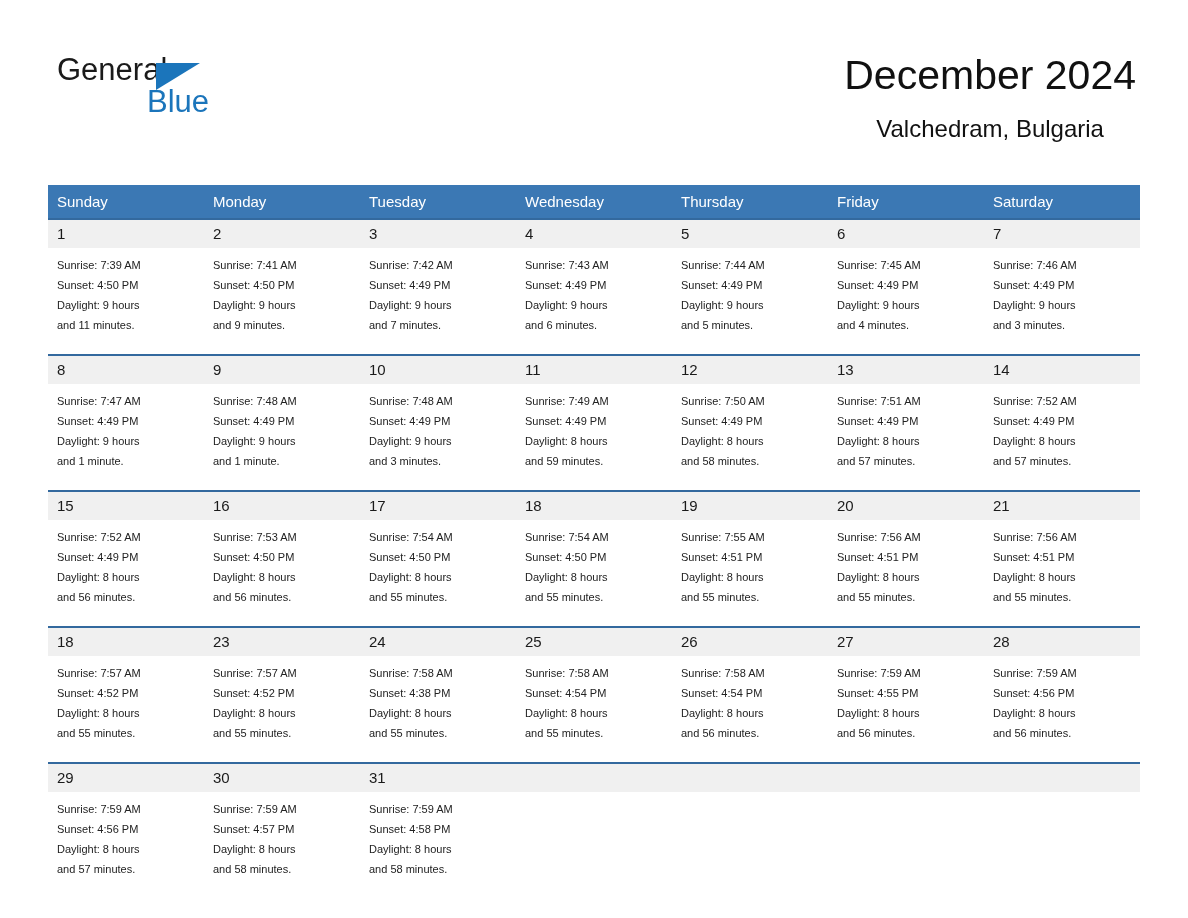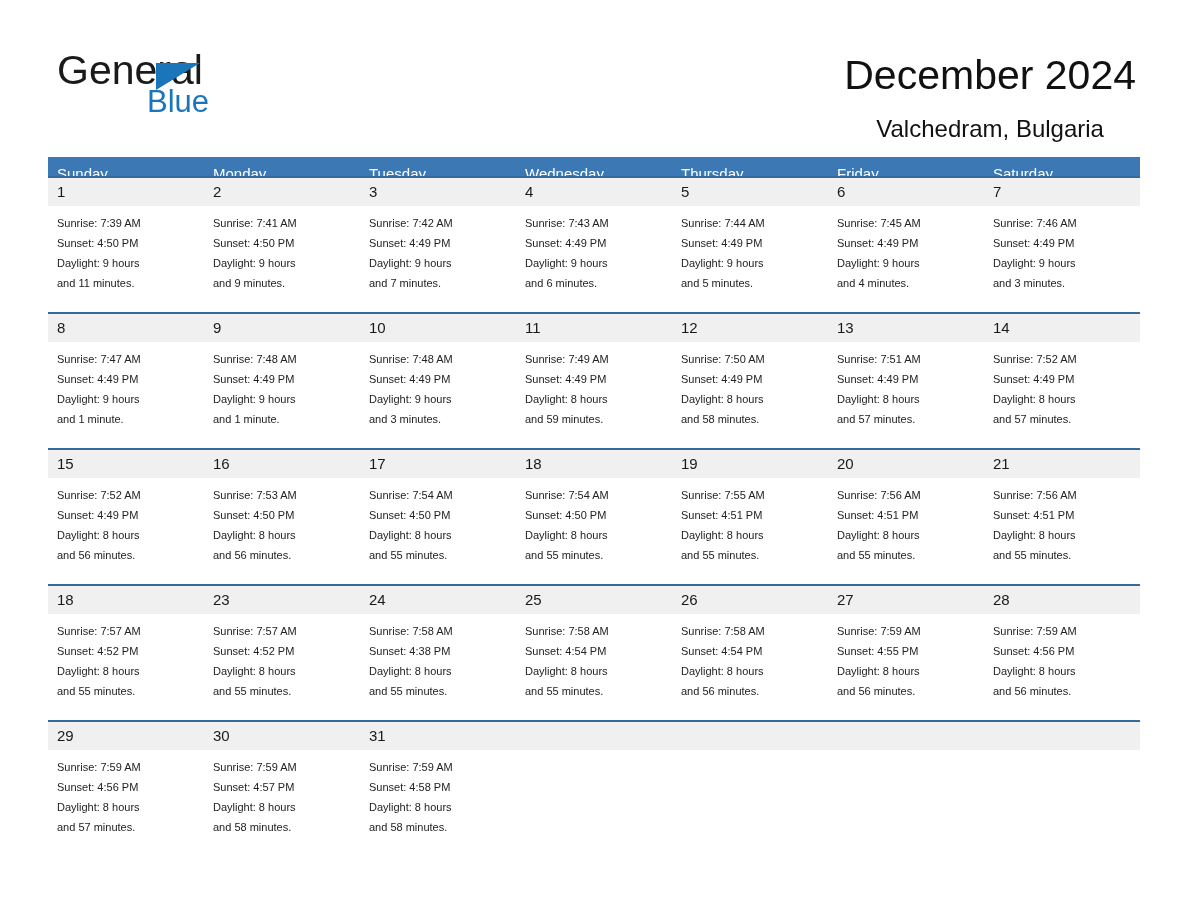--- a/index.html
+++ b/index.html
@@ -27,21 +27,21 @@
 
   .brand {
     position: absolute;
     left: 57px;
     top: 52px;
     width: 160px;
     height: 68px;
   }
 
   .brand-general {
-    font-size: 41px;
+    font-size: 31px;
     line-height: 36px;
     color: #1a1a1a;
     letter-spacing: 0px;
     font-family: "Liberation Sans", sans-serif;
     display: block;
   }
 
   .brand-blue {
     font-size: 31px;
     line-height: 34px;
@@ -90,21 +90,22 @@
   .calendar {
     position: absolute;
     left: 48px;
     top: 157px;
     width: 1092px;
   }
 
   .weekday-header {
     display: flex;
     background: #3b78b4;
-    height: 19px;
+    height: 33px;
+    margin-top: 28px;
   }
 
   .weekday-cell {
     flex: 1 1 0;
     color: #ffffff;
     font-size: 15px;
     line-height: 33px;
     padding-left: 9px;
     white-space: nowrap;
     overflow: hidden;

